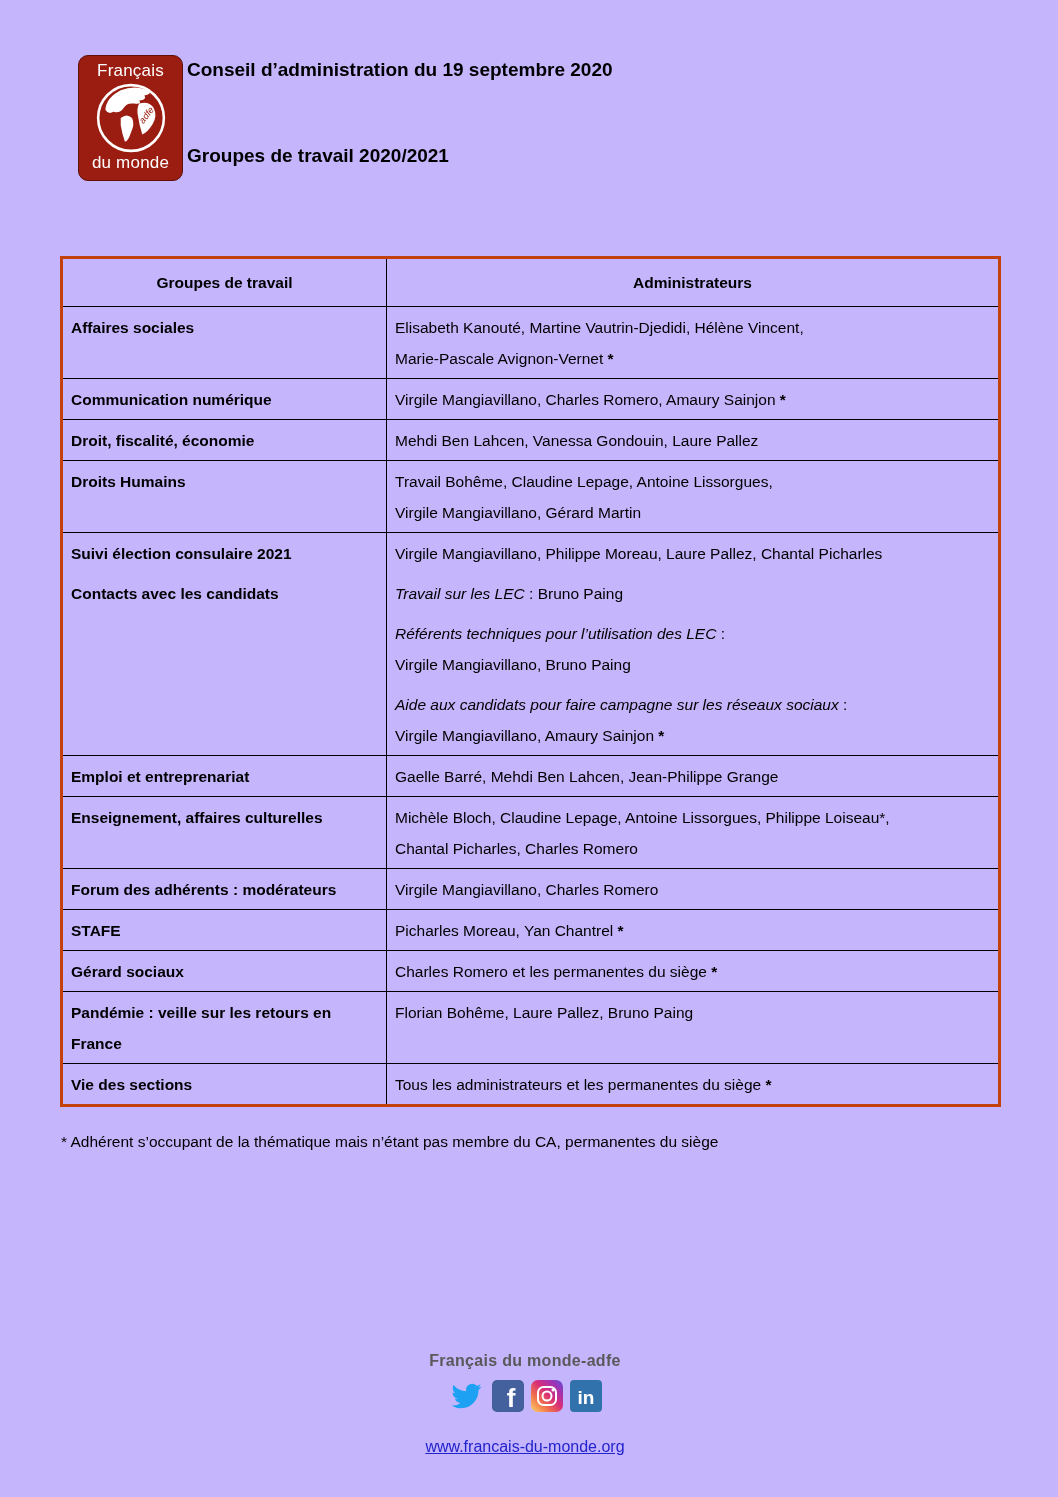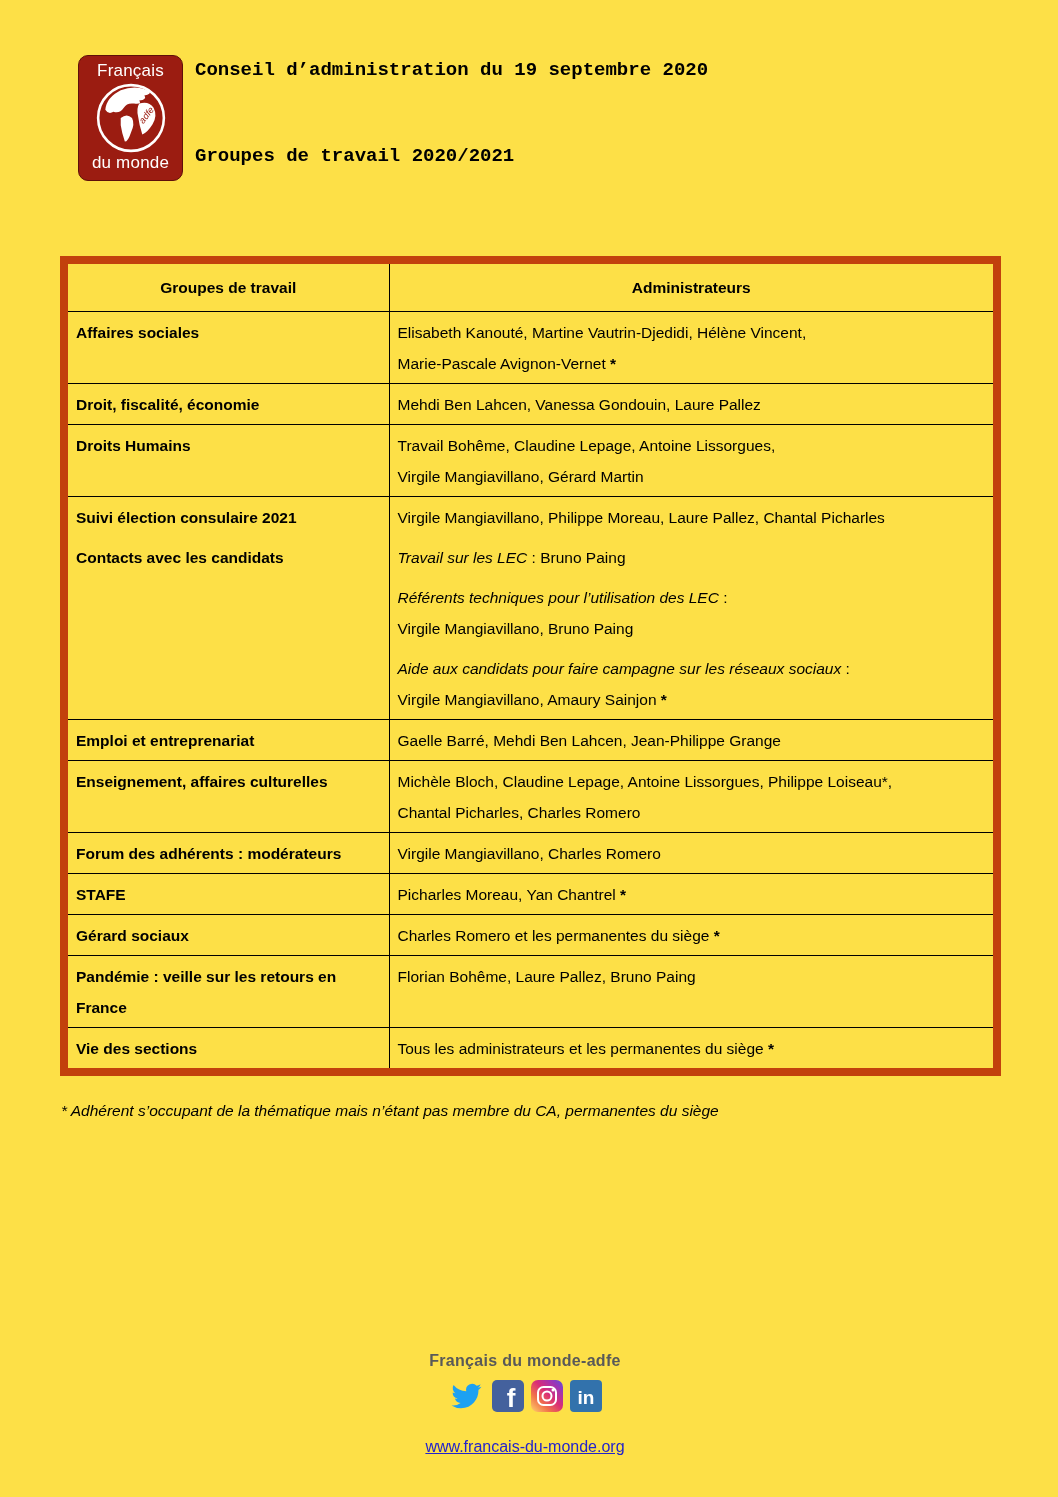--- a/index.html
+++ b/index.html
@@ -3,66 +3,65 @@
 <meta charset="utf-8">
 <style>
   * { box-sizing: border-box; }
   html, body { margin: 0; padding: 0; }
   body {
     width: 1058px; height: 1497px;
     background: #ffffff;
     color: #000;
     font-family: "Liberation Sans", sans-serif;
   }
-  .page { position: relative; width: 1058px; height: 1497px; overflow: hidden; background:#fde047; }
+  .page { position: relative; width: 1058px; height: 1497px; overflow: hidden; background:#c4b5fd; }
 
   
   .doc-header { display: flex; align-items: flex-start; padding: 55px 0 0 78px; }
   .logo {
     width: 105px; height: 126px; flex: 0 0 auto;
     background: var(--logo-red, #9b1c11);
     border: 1px solid #5f1008;
     border-radius: 10px;
     color: #fff;
     display: flex; flex-direction: column; align-items: center; justify-content: space-between;
     padding: 6px 4px 7px 4px;
   }
   .logo-line { font-size: 17px; line-height: 1.1; letter-spacing: 0.2px; }
   .globe { width: 76px; height: 76px; margin: -4px 0; }
-  .titles { margin-left: 12px; padding-top: 4px; font-family: Liberation Mono, monospace; }
+  .titles { margin-left: 4px; padding-top: 4px; }
   .doc-title { font-size: 19px; font-weight: bold; margin: 0; line-height: 1.2; }
   .doc-subtitle { font-size: 19px; font-weight: bold; margin: 63px 0 0 0; line-height: 1.2; }
 
   
   .wg-table {
     border-collapse: collapse;
     table-layout: fixed;
     width: 941px;
     margin: 75px 0 0 60px;
-    border: 8px solid #c2410c;
+    border: 3px solid #c2410c;
     font-size: 15.5px;
     line-height: 31px;
   }
   .wg-table th, .wg-table td { border: 1.5px solid #000; vertical-align: top; }
   .wg-table th {
     font-weight: bold; text-align: center;
     padding: 8px 6px;
   }
   .wg-table td { padding: 5px 6px 4px 8px; }
   .cell-group { font-weight: bold; }
   .wg-table p { margin: 0 0 9px 0; }
   .wg-table p:last-child { margin-bottom: 0; }
   .it { font-style: italic; }
   .bd { font-weight: bold; }
 
   
   .footnote {
     margin: 26px 0 0 61px;
     font-size: 15.5px;
-    font-style: italic;
   }
 
   
   .doc-footer { position: absolute; left: 0; right: 8px; top: 1352px; text-align: center; }
   .org-name { font-size: 16px; font-weight: bold; color: var(--footer-gray, #595959); letter-spacing: 0.3px; }
   .social-row { margin-top: 9px; display: flex; justify-content: center; align-items: center; gap: 7px; height: 34px; }
   .sicon { display: inline-flex; align-items: center; cursor: pointer; }
   .website-link {
     display: inline-block; margin-top: 7px;
     color: var(--link-blue, #2323cc);
@@ -109,20 +108,28 @@
         <tr>
           <td class="cell-group">
             <p>Affaires sociales</p>
           </td>
           <td class="cell-admins">
             <p><span>Elisabeth Kanouté, Martine Vautrin-Djedidi, Hélène Vincent,</span><br><span>Marie-Pascale Avignon-Vernet </span><span class="bd">*</span></p>
           </td>
         </tr>
         <tr>
           <td class="cell-group">
+            <p>Communication numérique</p>
+          </td>
+          <td class="cell-admins">
+            <p><span>Virgile Mangiavillano, Charles Romero, Amaury Sainjon </span><span class="bd">*</span></p>
+          </td>
+        </tr>
+        <tr>
+          <td class="cell-group">
             <p>Droit, fiscalité, économie</p>
           </td>
           <td class="cell-admins">
             <p><span>Mehdi Ben Lahcen, Vanessa Gondouin, Laure Pallez</span></p>
           </td>
         </tr>
         <tr>
           <td class="cell-group">
             <p>Droits Humains</p>
           </td>

